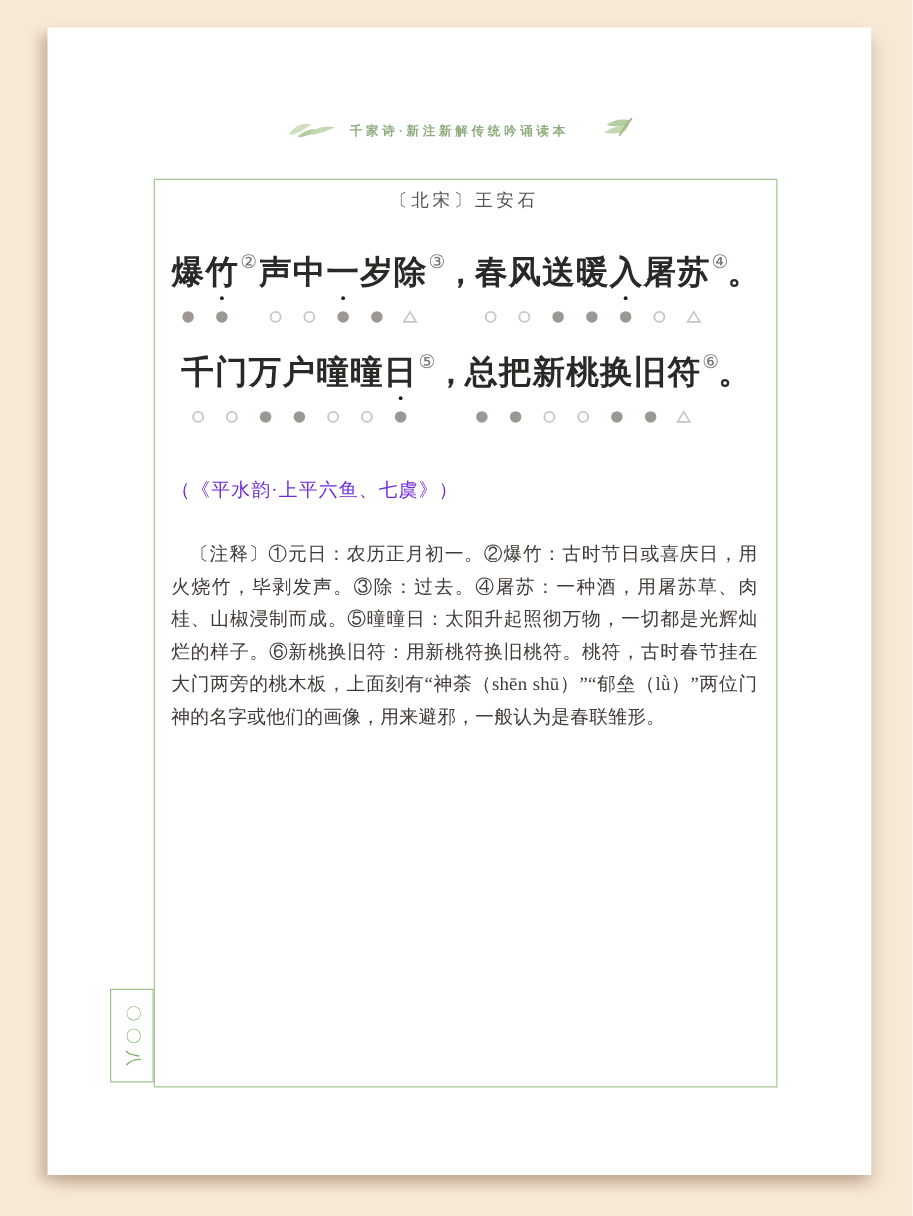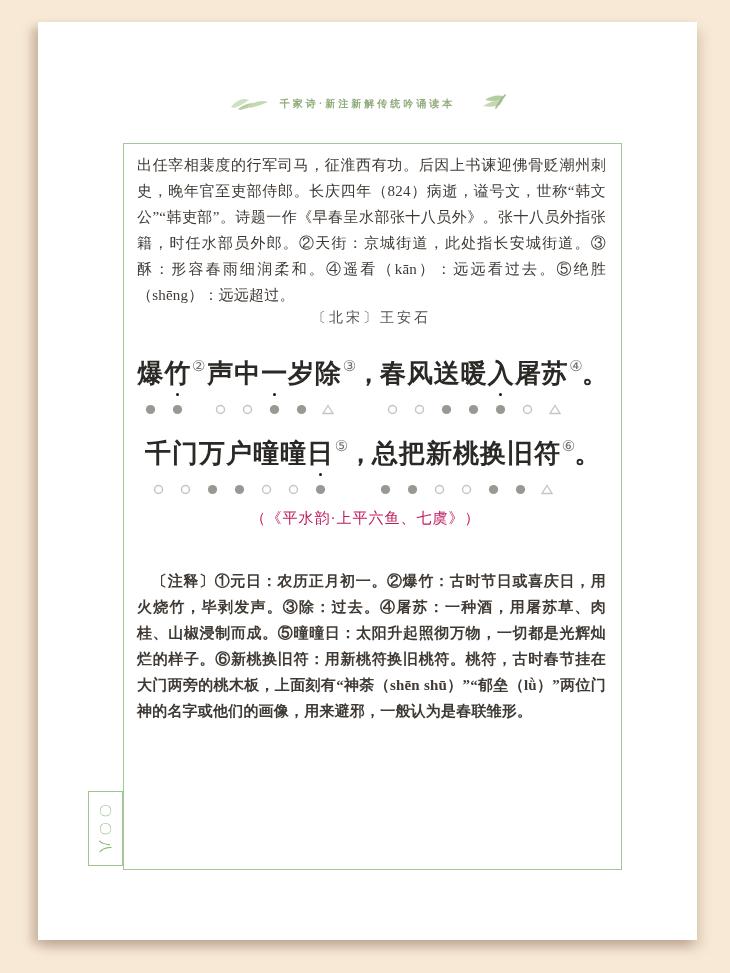--- a/index.html
+++ b/index.html
@@ -22,21 +22,21 @@
   }
   .frame{
     position:absolute;left:85px;top:121px;width:499px;height:727px;
     border:1.5px solid #a4c795;box-sizing:border-box;
     padding:8px 15px 0 13px;
   }
   .intro, .notes{
     font-size:15px;line-height:26px;color:#403a35;
     text-align:justify;letter-spacing:0.2px;
   }
-  .notes{text-indent:1em;margin-top:38px;font-weight:bold;}
+  .notes{text-indent:1em;margin-top:26px;}
   .poem-title{
     margin-top:26px;text-align:center;color:#2b2926;
     font-size:34px;font-weight:bold;line-height:44px;letter-spacing:18px;
     text-indent:18px; 
   }
   .poem-title .t-sup{
     font-size:17px;font-weight:normal;color:#8a8784;
     position:relative;top:-13px;letter-spacing:0;margin-left:-14px;
   }
   .author{
@@ -48,21 +48,21 @@
   .poem-line.second{margin-top:20px;}
   .cell{display:flex;flex-direction:column;align-items:center;width:27px;}
   .cell.sup{width:16px;}
   .cell.punct{width:22px;}
   .ch{font-size:26px;line-height:36px;font-weight:bold;color:#2b2926;white-space:pre;}
   .cell.sup .ch{font-size:15px;line-height:20px;font-weight:normal;color:#76726e;}
   .dotslot{height:7px;display:flex;align-items:flex-start;justify-content:center;}
   .udot{width:3px;height:3px;border-radius:50%;background:#1c1a18;margin-top:1px;}
   .markslot{height:14px;margin-top:3px;display:flex;align-items:center;justify-content:center;}
   .rhyme{
-    margin-top:10px;text-align:center;font-size:15px;color:#be185d;
+    margin-top:41px;text-align:left;font-size:15px;color:#6d28d9;
     line-height:24px;letter-spacing:1px;padding-right:12px;
   }
   .page-tab{
     position:absolute;left:50px;top:769px;width:35px;height:75px;
     background:#ffffff;border:1.5px solid #9fc48f;box-sizing:border-box;
     display:flex;align-items:center;justify-content:center;z-index:3;
   }
   .page-tab .pn{
     transform:rotate(90deg);transform-origin:center;
     font-size:13px;letter-spacing:5px;color:#7cb069;white-space:nowrap;
@@ -91,21 +91,20 @@
       </svg>
     </span>
   </div>
 
   <div class="page-tab">
     <span class="pn">〇〇八</span>
   </div>
 
   <div class="frame">
 
-    <div class="intro">出任宰相裴度的行军司马，征淮西有功。后因上书谏迎佛骨贬潮州刺史，晚年官至吏部侍郎。长庆四年（824）病逝，谥号文，世称“韩文公”“韩吏部”。诗题一作《早春呈水部张十八员外》。张十八员外指张籍，时任水部员外郎。②天街：京城街道，此处指长安城街道。③酥：形容春雨细润柔和。④遥看（kān）：远远看过去。⑤绝胜（shēng）：远远超过。</div>
 
 
     <div class="author">〔北宋〕王安石</div>
 
     <div>
         <div class="poem-line first">
           <div class="cell">
             <div class="ch">爆</div>
             <div class="dotslot"></div>
             <div class="markslot">

